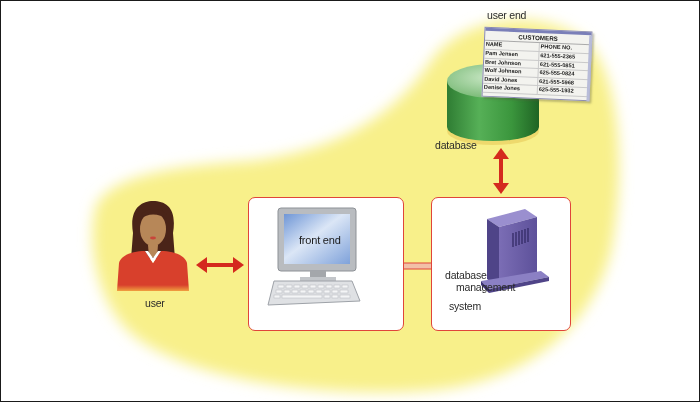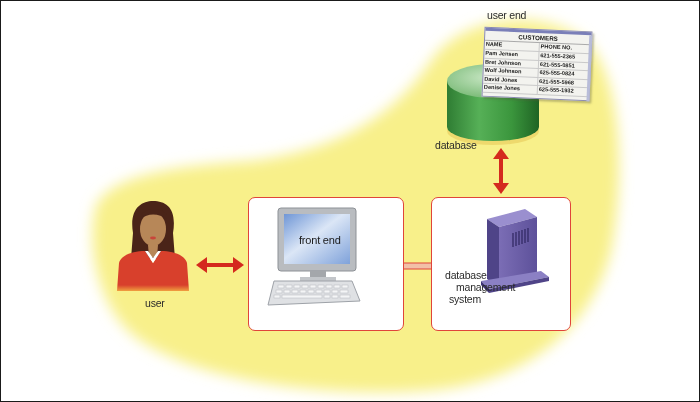--- a/index.html
+++ b/index.html
@@ -151,21 +151,21 @@
           <line x1="91" y1="33" x2="91" y2="47"></line>
           <line x1="94" y1="32" x2="94" y2="46"></line>
           <line x1="97" y1="31" x2="97" y2="45"></line>
       </g>
       <polygon points="50,84 110,74 118,80 58,92" fill="#8b80c4"></polygon>
       <polygon points="50,84 58,92 58,96 50,88" fill="#3f3577"></polygon>
       <polygon points="58,92 118,80 118,84 58,96" fill="#4f4488"></polygon>
     </svg>
     <span class="label" style="left:13px; top:71px;">database</span>
     <span class="label" style="left:24px; top:83px;">management</span>
-    <span class="label" style="left:17px; top:95px;">system</span>
+    <span class="label" style="left:17px; top:102px;">system</span>
   </div>
 
   <div class="tbl">
     <div class="bar"></div>
     <div class="title">CUSTOMERS</div>
     <table>
       <tbody>
           <tr>
         <td>NAME</td>
         <td>PHONE NO.</td>

